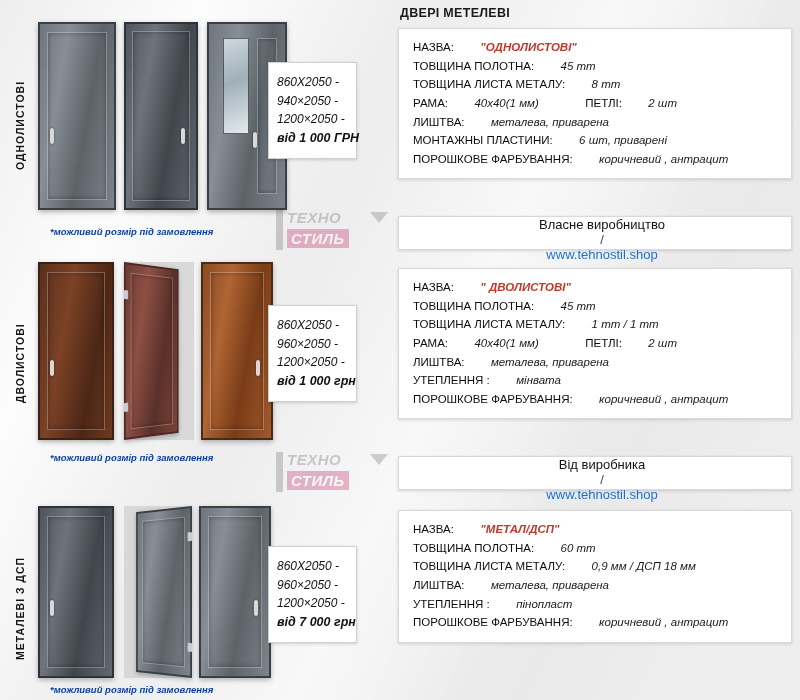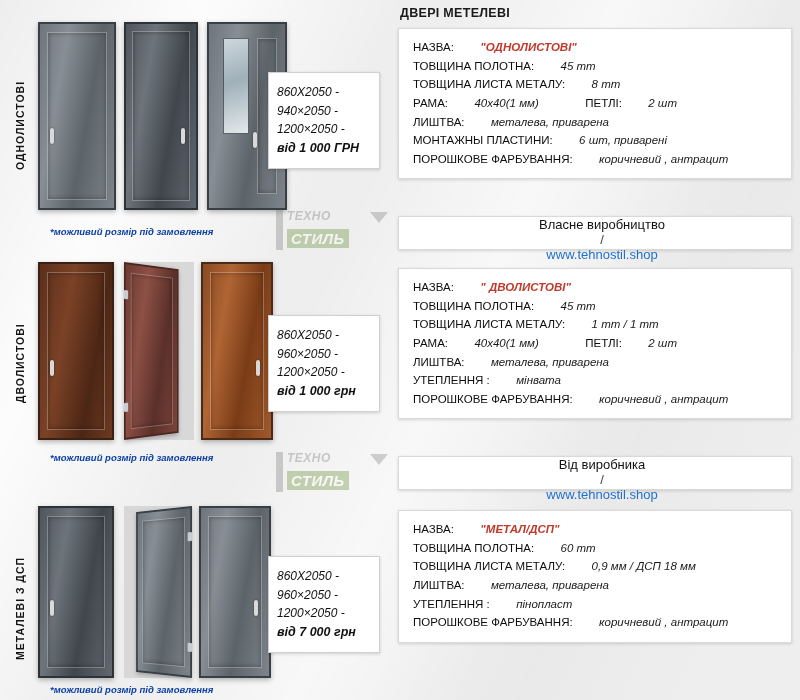--- a/index.html
+++ b/index.html
@@ -121,30 +121,29 @@
     left: 50px;
     font-size: 9.5px;
     font-weight: bold;
     font-style: italic;
     color: #0b3fa8;
   }
 
   
   .size-box {
     position: absolute;
-    width: 112px;
+    width: 89px;
     background: #ffffff;
     border: 1px solid #d0d0d0;
     box-shadow: 0 1px 3px rgba(0,0,0,0.16);
     padding: 10px 6px 10px 8px;
     font-style: italic;
     font-size: 12px;
     color: #111;
     line-height: 1.55;
-    margin-top: 10px;
   }
   .size-box .price {
     font-weight: bold;
     font-size: 12.5px;
     white-space: nowrap;
   }
 
   
   .spec {
     position: absolute;
@@ -200,28 +199,28 @@
     width: 118px; height: 46px;
     opacity: 0.30;
   }
   .wm .bar {
     position: absolute; left: 0; top: 2px;
     width: 7px; height: 40px;
     background: #6b6b6b;
   }
   .wm .t1 {
     position: absolute; left: 11px; top: 1px;
-    font-size: 12px; font-weight: bold; font-style: italic;
+    font-size: 15px; font-weight: bold; font-style: italic;
     color: #5f5f5f; letter-spacing: 0.5px;
   }
   .wm .t2 {
     position: absolute; left: 11px; top: 21px;
     font-size: 15px; font-weight: bold; font-style: italic;
     color: #ffffff;
-    background: #4d7c0f;
+    background: #be185d;
     padding: 1px 4px;
     letter-spacing: 0.5px;
     text-align: right;
   }
   .wm .tri {
     position: absolute; right: 6px; top: 4px;
     width: 0; height: 0;
     border-left: 9px solid transparent;
     border-right: 9px solid transparent;
     border-top: 11px solid #6f6f6f;

